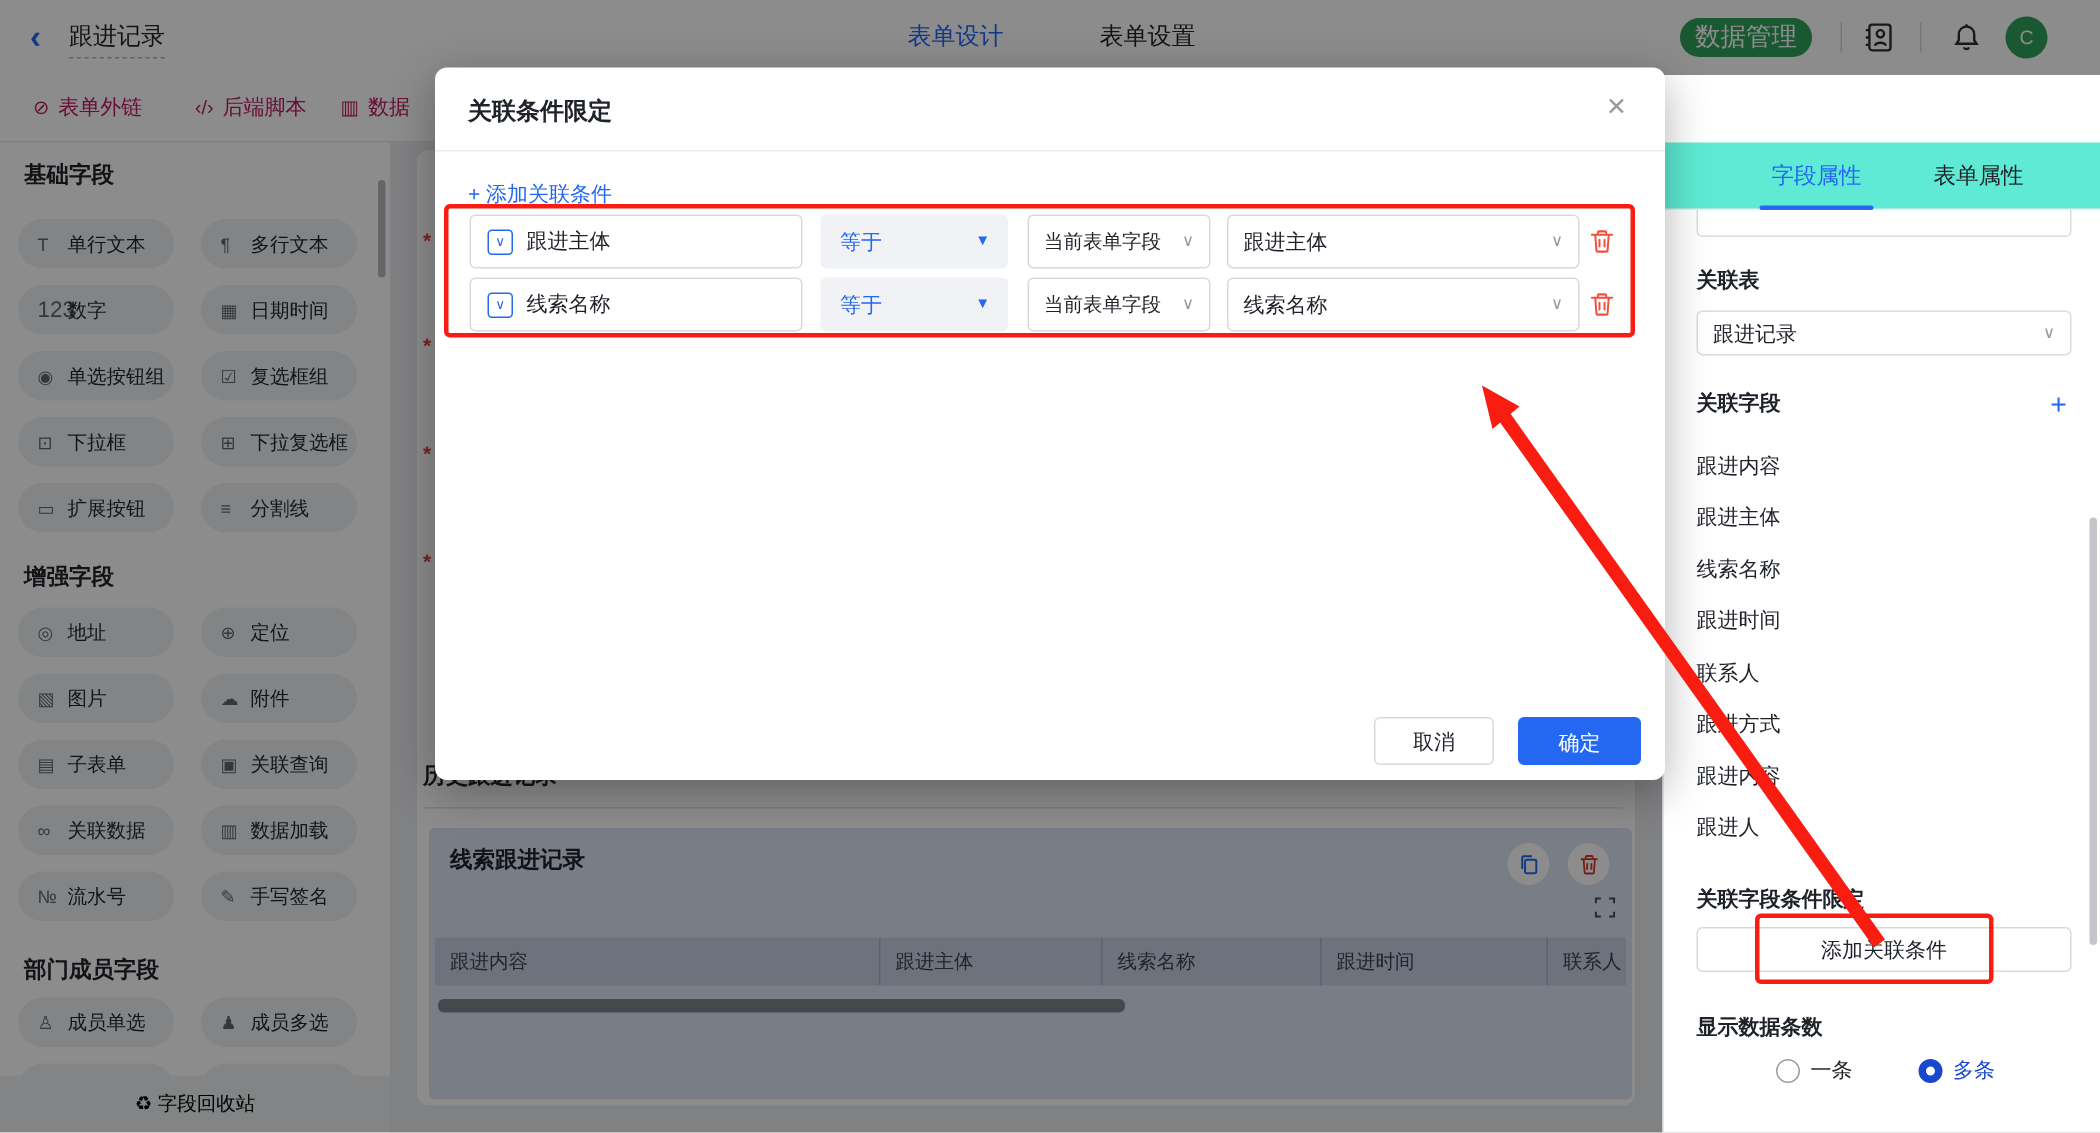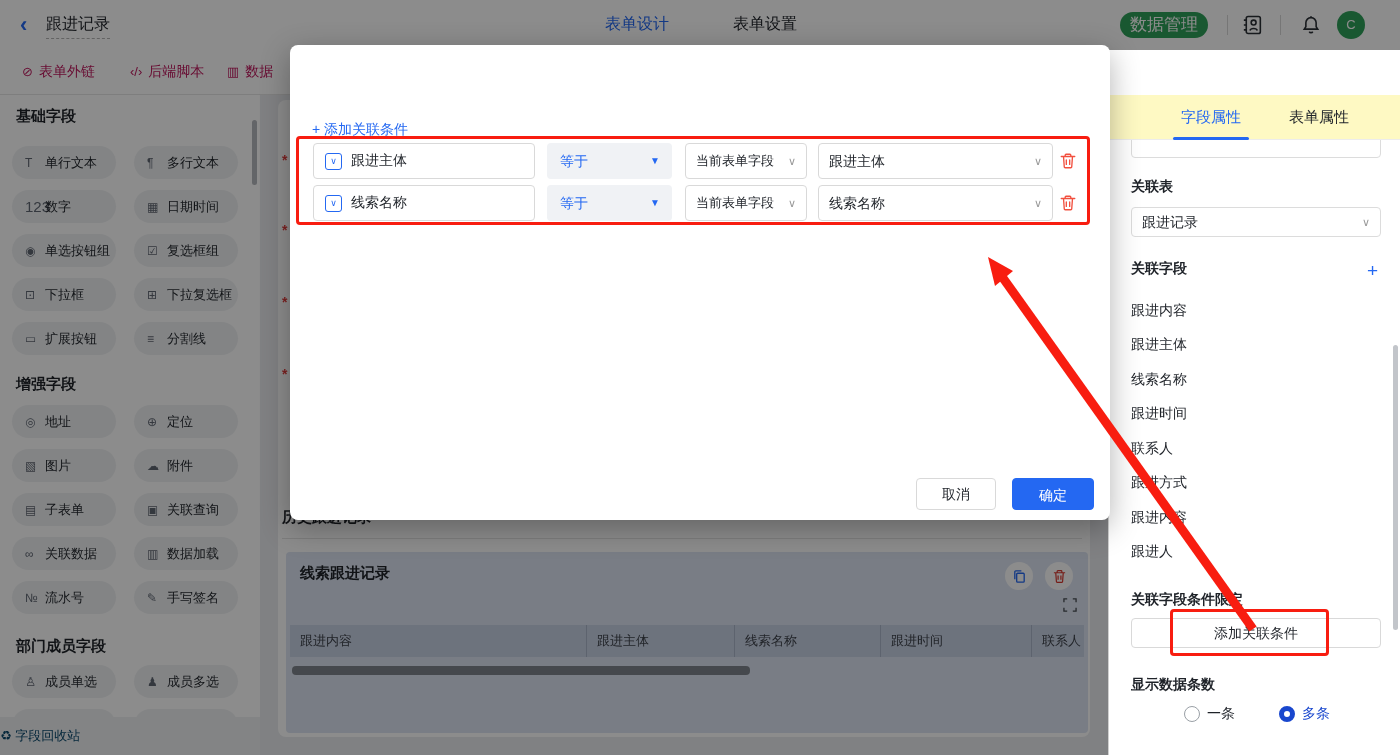--- a/index.html
+++ b/index.html
@@ -24,21 +24,21 @@
   .tb-item { position:absolute; top:13px; color:#be185d; font-size:14px; white-space:nowrap; }
   .tb-item .tb-ic { margin-right:6px; font-size:13px; }
 
   .sidebar { position:absolute; left:0; top:95px; width:260px; height:660px; background:#fff; z-index:1; }
   .sb-head { position:absolute; left:16px; font-size:15px; font-weight:bold; }
   .pill { position:absolute; width:104px; height:33px; border-radius:17px; background:#eff1f3; display:flex; align-items:center; padding-left:13px; }
   .pill .p-ic { width:20px; color:#5f6672; font-size:12px; flex:0 0 auto; }
   .pill .p-lb { font-size:13px; white-space:nowrap; }
   .col1 { left:12px; } .col2 { left:134px; }
   .sb-scroll { position:absolute; left:252px; top:25px; width:5px; height:65px; border-radius:3px; background:#b5b8bd; }
-  .sb-footer { position:absolute; left:0; top:622px; width:260px; height:38px; background:#eef0f2; text-align:left; line-height:38px; font-size:13px; color:#0c4a6e; z-index:2; }
+  .sb-footer { position:absolute; left:0; top:622px; width:260px; height:38px; background:#eef0f2; text-align:center; line-height:38px; font-size:13px; color:#000000; z-index:2; }
 
   .canvas { position:absolute; left:260px; top:95px; width:848px; height:660px; background:#e9ebee; z-index:1; }
   .form-card { position:absolute; left:18px; top:5px; width:812px; height:637px; background:#fff; border-radius:8px; }
   .req-mark { position:absolute; left:4px; color:#e23c3c; font-size:14px; font-weight:bold; }
   .hist-title { position:absolute; left:4px; top:408px; font-size:15px; font-weight:bold; }
   .hist-div { position:absolute; left:4px; top:438px; width:800px; height:1px; background:#e3e3e3; }
   .record-block { position:absolute; left:8px; top:452px; width:802px; height:181px; background:#dce4f2; border-radius:4px; }
   .rb-title { position:absolute; left:14px; top:12px; font-size:15px; font-weight:bold; }
   .rb-btn { position:absolute; top:10px; width:28px; height:28px; border-radius:50%; background:#fff; display:flex; align-items:center; justify-content:center; }
   .rb-expand { position:absolute; left:777px; top:46px; width:14px; height:14px; }
@@ -49,21 +49,21 @@
   
   .dim-main { position:absolute; left:0; top:0; width:1108px; height:755px; background:rgba(0,0,0,0.45); z-index:30; }
   .dim-hdr-right { position:absolute; left:1108px; top:0; width:292px; height:50px; background:rgba(0,0,0,0.45); z-index:30; }
 
   
   .right-panel { position:absolute; left:1108px; top:50px; width:292px; height:705px; z-index:40; background:#fff; border-left:1px solid #cfcfcf; }
   .rp-strip { position:absolute; left:0; top:0; width:292px; height:45px; background:#cdd0d4; }
   .btn-preview { position:absolute; left:62px; top:8px; width:76px; height:29px; border:2px solid #1947CE; border-radius:15px; color:#1947CE; background:transparent; font-size:14px; text-align:center; line-height:25px; }
   .btn-save { position:absolute; left:151px; top:8px; width:68px; height:29px; border-radius:15px; background:#1947CE; color:#fff; font-size:14px; text-align:center; line-height:29px; }
   .btn-share { position:absolute; left:230px; top:9px; width:28px; height:28px; border-radius:50%; background:#dfe6f6; display:flex; align-items:center; justify-content:center; }
-  .rp-tabs { position:absolute; left:0; top:45px; width:292px; height:45px; background:#fef9c3; border-bottom:1px solid #ececec; z-index:2; }
+  .rp-tabs { position:absolute; left:0; top:45px; width:292px; height:45px; background:#5eead4; border-bottom:1px solid #ececec; z-index:2; }
   .rp-tab { position:absolute; top:13px; width:80px; text-align:center; font-size:15px; }
   .rp-tab.active { color:#2468F2; }
   .rp-underline { position:absolute; left:64px; top:42px; width:76px; height:3px; border-radius:2px; background:#2468F2; }
   .rp-partial-input { position:absolute; left:22px; top:78px; width:250px; height:30px; border:1px solid #dcdcdc; border-radius:4px; z-index:1; }
   .rp-label { position:absolute; left:22px; font-size:14px; font-weight:bold; }
   .rp-select { position:absolute; left:22px; top:157px; width:250px; height:30px; border:1px solid #dcdcdc; border-radius:4px; line-height:28px; padding-left:10px; font-size:14px; }
   .rp-chev { position:absolute; right:10px; top:0; color:#999; font-size:11px; }
   .rp-plus { position:absolute; right:22px; top:211px; color:#2468F2; font-size:19px; line-height:19px; }
   .rp-item { position:absolute; left:22px; font-size:14px; white-space:nowrap; }
   .rp-add-btn { position:absolute; left:22px; top:568px; width:250px; height:30px; border:1px solid #d9d9d9; border-radius:4px; background:#fff; text-align:center; line-height:28px; font-size:14px; }
@@ -313,20 +313,24 @@
       <span style="font-size:14px">一条</span>
     </div>
     <div class="radio-row" style="left:170px">
       <span class="radio-o radio-on"></span>
       <span style="font-size:14px;color:#1947CE">多条</span>
     </div>
     <div class="rp-vscroll"></div>
   </div>
 
   <div class="modal">
+    <div class="m-header">
+      <span class="m-title nowrap">关联条件限定</span>
+      <span class="m-close">×</span>
+    </div>
     <div class="m-add nowrap">+ 添加关联条件</div>
 
     <div class="cond-row" style="top:98px">
       <div class="cond-field">
         <span class="sel-ic">
             <span>∨</span>
           </span>
         <span class="nowrap" style="font-size:14px">跟进主体</span>
       </div>
       <div class="cond-op">

